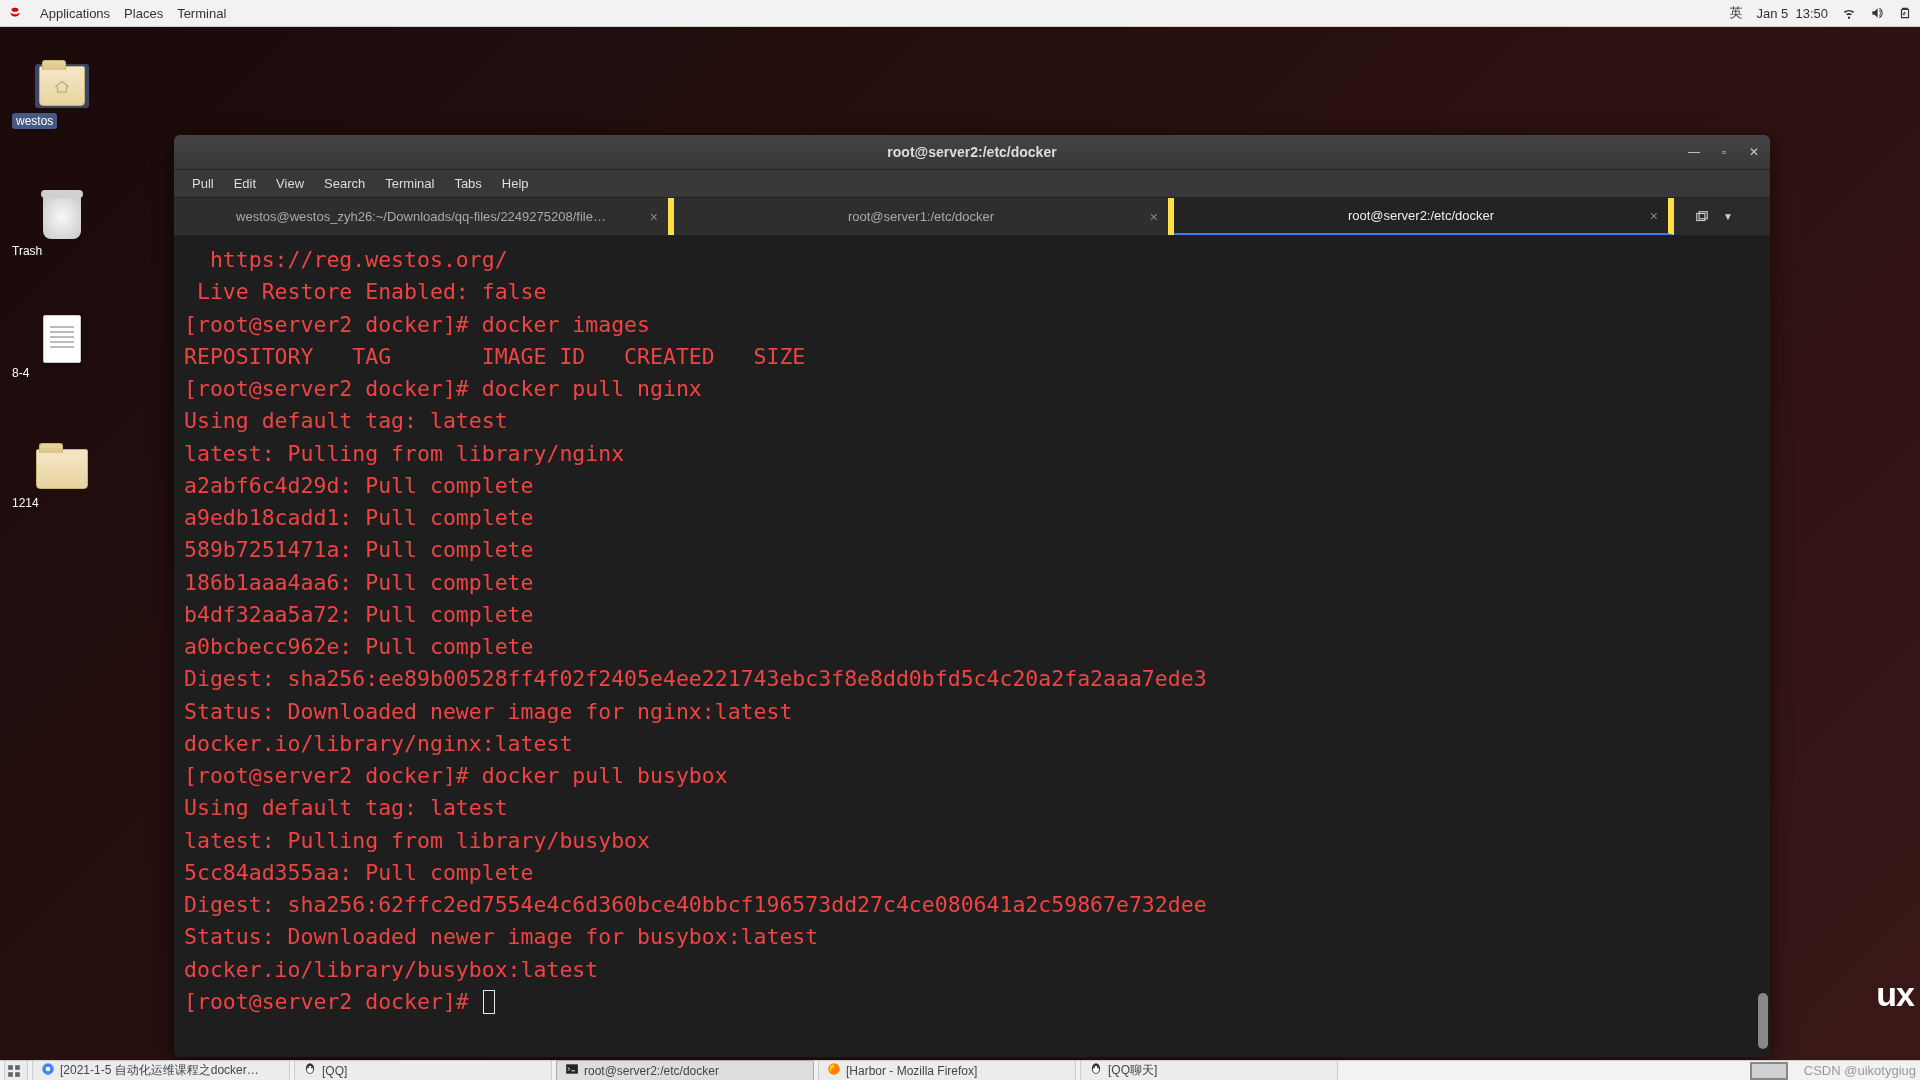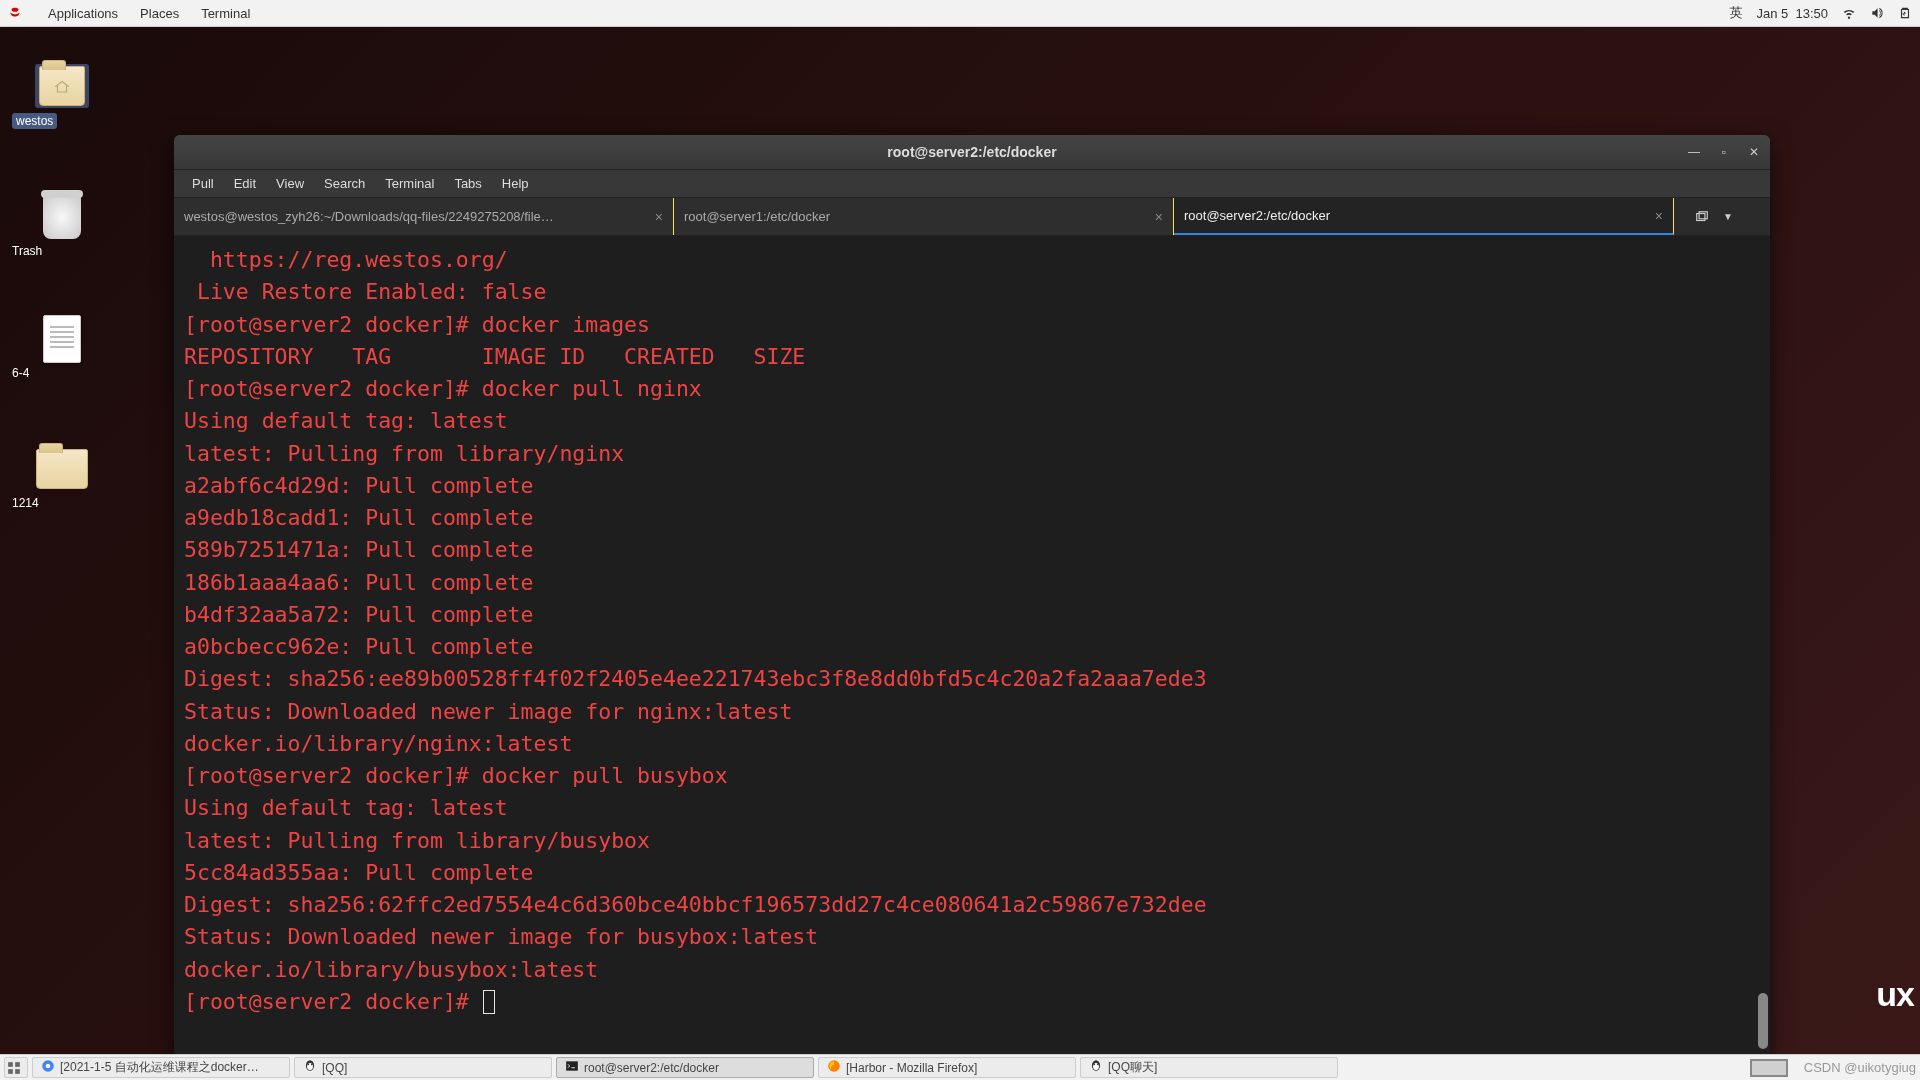--- a/index.html
+++ b/index.html
@@ -1,20 +1,20 @@
 <!DOCTYPE html>
 <html><head>
 <meta charset="utf-8">
 <style>
 * { margin: 0; padding: 0; box-sizing: border-box; }
 body { font-family: sans-serif; width: 1920px; height: 1080px; overflow: hidden; background: linear-gradient(135deg, #1a0a0a, #2a1010, #3a1818); position: relative; }
 
 
 .top-panel { height: 27px; background: #f2f2f2; border-bottom: 1px solid #ccc; display: flex; align-items: center; padding: 0 8px; font-size: 13px; color: #333; }
-.top-panel-left { display: flex; align-items: center; gap: 22px; }
+.top-panel-left { display: flex; align-items: center; gap: 14px; }
 .top-panel-right { margin-left: auto; display: flex; align-items: center; gap: 14px; }
 .redhat-icon { width: 14px; height: 14px; margin-right: 4px; }
 
 
 .desktop { position: absolute; top: 27px; left: 0; right: 0; bottom: 26px; }
 .desktop-icon { position: absolute; width: 100px; color: #fff; font-size: 12px; cursor: pointer; }
 .desktop-icon .icon-img { width: 54px; height: 44px; margin: 0 auto 5px; display: flex; align-items: center; justify-content: center; }
 .folder-shape { width: 52px; height: 40px; background: linear-gradient(#f5e7c8, #e8d4a0); border: 1px solid #c8b478; border-radius: 2px 2px 4px 4px; position: relative; }
 .folder-shape::before { content: ''; position: absolute; top: -7px; left: 2px; width: 22px; height: 9px; background: linear-gradient(#e8d4a0, #dcc48a); border-radius: 3px 3px 0 0; border: 1px solid #c8b478; border-bottom: none; }
 .trash-shape { width: 38px; height: 44px; background: radial-gradient(#f8f8f8, #c8c8c8); border-radius: 4px 4px 8px 8px; position: relative; }
@@ -28,31 +28,31 @@
 .terminal-window { position: absolute; top: 108px; left: 174px; width: 1596px; height: 922px; background: #2b2b2b; border-radius: 6px; box-shadow: 0 4px 20px rgba(0,0,0,0.6); display: flex; flex-direction: column; overflow: hidden; }
 .titlebar { height: 35px; background: linear-gradient(#444, #383838); display: flex; align-items: center; justify-content: center; position: relative; border-bottom: 1px solid #222; }
 .titlebar-title { color: #ddd; font-size: 14px; font-weight: bold; }
 .window-controls { position: absolute; right: 8px; display: flex; gap: 14px; }
 .win-ctrl { width: 16px; height: 16px; display: flex; align-items: center; justify-content: center; color: #ccc; font-size: 12px; cursor: pointer; }
 
 .menubar { height: 28px; background: #383838; display: flex; align-items: center; padding: 0 10px; gap: 4px; border-bottom: 1px solid #222; }
 .menubar-item { color: #ddd; font-size: 13px; padding: 3px 8px; cursor: pointer; }
 
 .tabbar { height: 38px; background: #2b2b2b; display: flex; align-items: stretch; border-bottom: 1px solid #222; }
-.tab { flex: 1; max-width: 500px; display: flex; align-items: center; justify-content: flex-start; padding: 0 10px; color: #aaa; font-size: 13px; background: #2e2e2e; border-right: 1px solid #fde047; position: relative; cursor: pointer; }
+.tab { flex: 1; max-width: 500px; display: flex; align-items: center; justify-content: center; padding: 0 10px; color: #aaa; font-size: 13px; background: #2e2e2e; border-right: 6px solid #fde047; position: relative; cursor: pointer; }
 .tab.active { background: #232323; color: #eee; border-bottom: 2px solid #3584e4; }
 .tab-close { position: absolute; right: 10px; color: #888; font-size: 14px; }
 .tab-extra { width: 80px; display: flex; align-items: center; justify-content: center; gap: 14px; color: #ccc; }
 
 .terminal-body { flex: 1; background: #1e1e1e; padding: 8px 10px; font-family: 'DejaVu Sans Mono', Consolas, monospace; font-size: 21.5px; line-height: 1.5; color: #ef4444; overflow: hidden; white-space: pre; }
 .term-cursor { display: inline-block; width: 12px; height: 24px; border: 1px solid #e6e6e6; vertical-align: text-bottom; margin-left: 1px; }
 .term-scrollbar { position: absolute; right: 2px; bottom: 8px; width: 10px; height: 56px; background: #888; border-radius: 5px; }
 
 
-.bottom-panel { position: absolute; bottom: 0; left: 0; right: 0; height: 26px; background: #f2f2f2; border-top: 1px solid #ccc; display: flex; align-items: center; padding: 0 4px; font-size: 12px; color: #444; gap: 4px; }
+.bottom-panel { position: absolute; bottom: 0; left: 0; right: 0; height: 20px; background: #f2f2f2; border-top: 1px solid #ccc; display: flex; align-items: center; padding: 0 4px; font-size: 12px; color: #444; gap: 4px; }
 .taskbar-item { display: flex; align-items: center; gap: 5px; padding: 2px 8px; background: #ececec; border: 1px solid #ccc; border-radius: 2px; height: 21px; min-width: 0; cursor: pointer; }
 .taskbar-item.active { background: #ddd; border-color: #aaa; }
 .taskbar-item.wide { width: 258px; }
 .task-icon { width: 14px; height: 14px; flex-shrink: 0; }
 .task-label { white-space: nowrap; overflow: hidden; text-overflow: ellipsis; }
 .bottom-right { margin-left: auto; display: flex; align-items: center; gap: 16px; padding-left: 28px; }
 .watermark-ux { position: absolute; right: 6px; bottom: 40px; color: #fff; font-size: 34px; font-weight: bold; letter-spacing: -1px; }
 .watermark-csdn { color: #999; font-size: 13px; }
 .little-box { width: 38px; height: 18px; border: 2px solid #888; background: #d0d0d0; }
 
@@ -96,21 +96,21 @@
             <div class="home-glyph"><svg viewBox="0 0 24 18">
                 <path d="M3 9L12 2l9 7M6 8v8h12V8"></path>
               </svg></div>
           </div>
         </div><span class="icon-label">westos</span></div>
       <div class="desktop-icon" style="top: 168px; left: 12px;"><div class="icon-img">
           <div class="trash-shape"></div>
         </div><span class="icon-label">Trash</span></div>
       <div class="desktop-icon" style="top: 290px; left: 12px;"><div class="icon-img">
           <div class="file-shape"></div>
-        </div><span class="icon-label">6-4</span></div>
+        </div><span class="icon-label">8-4</span></div>
       <div class="desktop-icon" style="top: 420px; left: 12px;"><div class="icon-img">
           <div class="folder-shape"></div>
         </div><span class="icon-label">1214</span></div>
     </div>
 
   <div class="terminal-window">
     <div class="titlebar">
       <span class="titlebar-title">root@server2:/etc/docker</span>
       <div class="window-controls">
         <span class="win-ctrl">—</span>

